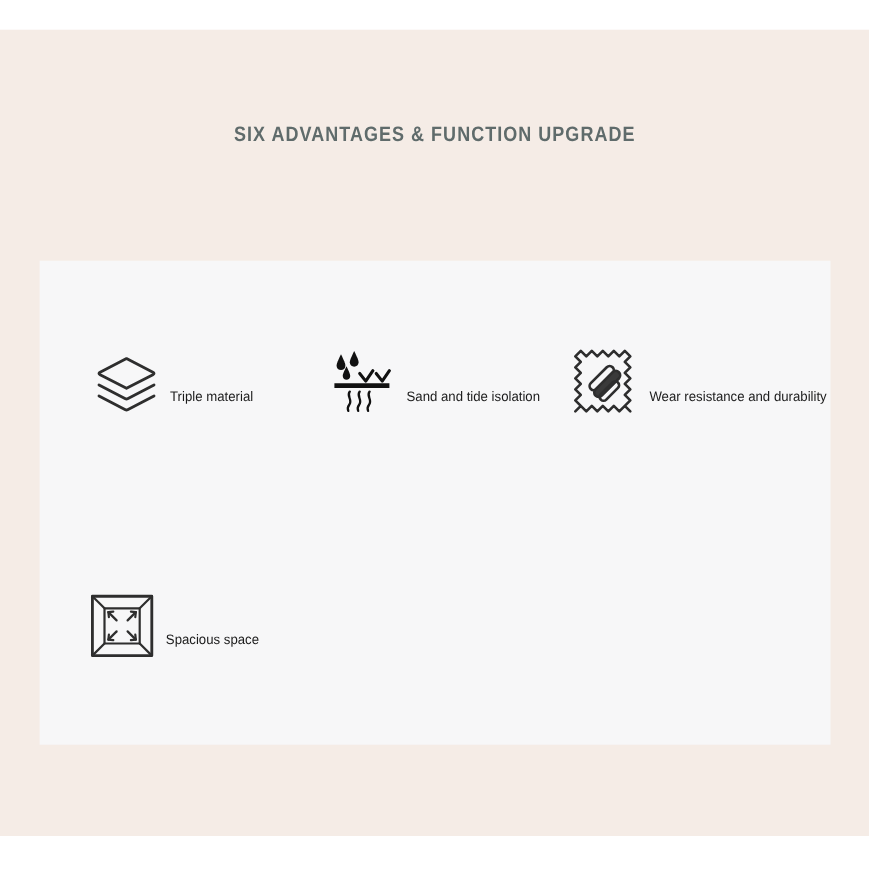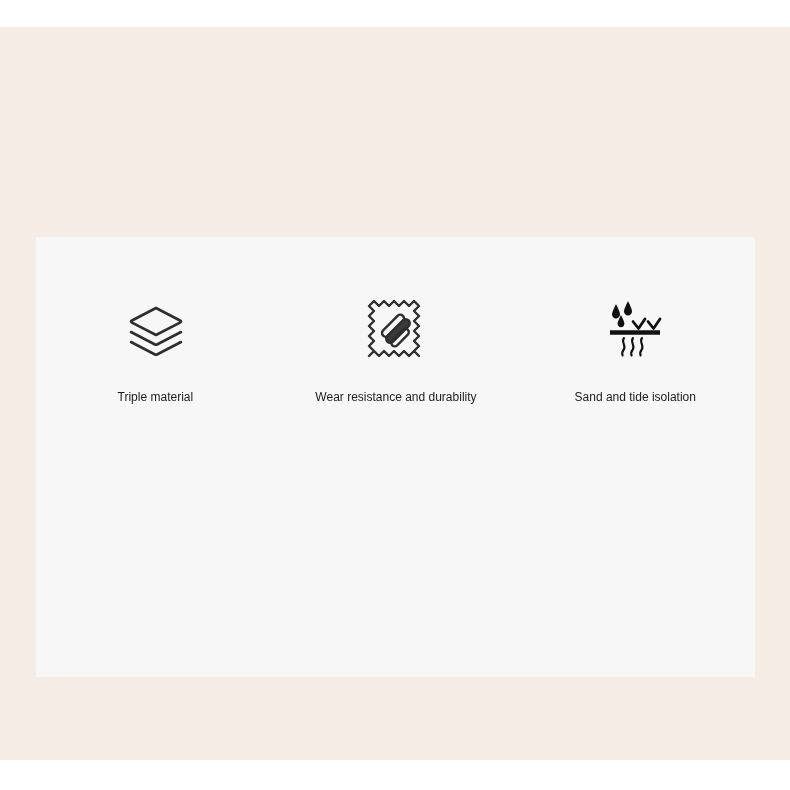--- a/index.html
+++ b/index.html
@@ -68,21 +68,21 @@
     top: 0;
     width: 719px;
     height: 440px;
     display: grid;
     grid-template-columns: repeat(3, 1fr);
     grid-template-rows: repeat(2, 1fr);
   }
 
   .cell {
     display: flex;
-    flex-direction: column;
+    flex-direction: row;
     align-items: center;
     justify-content: center;
     padding-top: 6px;
     box-sizing: border-box;
   }
 
   .icon-box {
     width: 76px;
     height: 76px;
     display: flex;
@@ -110,71 +110,96 @@
   .row1 .icon-box { margin-top: -4px; }
   .row2 .icon-box { margin-top: -2px; }
 </style>
 </head>
 <body>
 
 <div id="stage">
 
   <div class="backdrop"></div>
 
+  <div class="title-wrap">
+    <div class="title">SIX ADVANTAGES &amp; FUNCTION UPGRADE</div>
+  </div>
 
   <div class="panel">
     <div class="grid">
 
       <div class="cell row1">
         <div class="icon-box">
           <svg viewBox="0 0 72 72" fill="none" stroke="#2e2e2e" stroke-width="2.6" stroke-linecap="round" stroke-linejoin="round">
             <path d="M36 14 L60 26.5 Q62 27.6 60 28.7 L36 41 Q36 41 36 41 L12 28.7 Q10 27.6 12 26.5 Z"></path>
             <path d="M11 38 L35 50.5 Q36 51 37 50.5 L61 38"></path>
             <path d="M11 48 L35 60.5 Q36 61 37 60.5 L61 48"></path>
           </svg>
         </div>
         <div class="feature-label">Triple material</div>
       </div>
 
       <div class="cell row1">
         <div class="icon-box">
+          <svg viewBox="0 0 72 72" fill="none" stroke="#111111" stroke-width="2.4" stroke-linecap="round" stroke-linejoin="round">
+
+            <path d="M17 10 C19.6 15.4 21 18.4 21 20.4 C21 22.7 19.2 24.4 17 24.4 C14.8 24.4 13 22.7 13 20.4 C13 18.4 14.4 15.4 17 10 Z" fill="#111111" stroke="none"></path>
+            <path d="M29 7 C31.6 12.4 33 15.4 33 17.4 C33 19.7 31.2 21.4 29 21.4 C26.8 21.4 25 19.7 25 17.4 C25 15.4 26.4 12.4 29 7 Z" fill="#111111" stroke="none"></path>
+            <path d="M22 21 C24.2 25.6 25.4 28.1 25.4 29.8 C25.4 31.7 23.9 33.2 22 33.2 C20.1 33.2 18.6 31.7 18.6 29.8 C18.6 28.1 19.8 25.6 22 21 Z" fill="#111111" stroke="none"></path>
+
+            <path d="M34 27.5 L39.5 34.5 L46 25" stroke-width="2.8"></path>
+            <path d="M49 27.5 L54.5 34.5 L61 25" stroke-width="2.8"></path>
+
+            <path d="M11 38.5 L61 38.5" stroke-width="4.4" stroke-linecap="butt"></path>
+
+            <path d="M25 44 C21.5 48 28 51.5 24.5 56 C22.6 58.4 23 60 23.6 61.5" stroke-width="2.1"></path>
+            <path d="M34 44 C30.5 48 37 51.5 33.5 56 C31.6 58.4 32 60 32.6 61.5" stroke-width="2.1"></path>
+            <path d="M43 44 C39.5 48 46 51.5 42.5 56 C40.6 58.4 41 60 41.6 61.5" stroke-width="2.1"></path>
+          </svg>
+        </div>
+        <div class="feature-label">Sand and tide isolation</div>
+      </div>
+
+      <div class="cell row1">
+        <div class="icon-box">
           <svg viewBox="0 0 72 72" fill="none" stroke="#2e2e2e" stroke-width="2.4" stroke-linecap="round" stroke-linejoin="round">
 
             <path d="M10 12 L15 7 L20 12 L25 7 L30 12 L35 7 L40 12 L45 7 L50 12 L55 7 L60 12
                      L55 17 L60 22 L55 27 L60 32 L55 37 L60 42 L55 47 L60 52 L55 57 L60 62
                      L55 57 L50 62 L45 57 L40 62 L35 57 L30 62 L25 57 L20 62 L15 57 L10 62
                      L15 57 L10 52 L15 47 L10 42 L15 37 L10 32 L15 27 L10 22 L15 17 Z"></path>
 
             <rect x="20" y="28" width="28" height="7.5" rx="3.75" transform="rotate(-45 34 31.75)"></rect>
             <rect x="24" y="33" width="30" height="8" rx="4" fill="#3a3a3a" stroke="#2e2e2e" transform="rotate(-45 39 37)"></rect>
             <rect x="30" y="40" width="22" height="7" rx="3.5" transform="rotate(-45 41 43.5)"></rect>
           </svg>
         </div>
         <div class="feature-label">Wear resistance and durability</div>
       </div>
 
-      <div class="cell row1">
-        <div class="icon-box">
-          <svg viewBox="0 0 72 72" fill="none" stroke="#111111" stroke-width="2.4" stroke-linecap="round" stroke-linejoin="round">
-
-            <path d="M17 10 C19.6 15.4 21 18.4 21 20.4 C21 22.7 19.2 24.4 17 24.4 C14.8 24.4 13 22.7 13 20.4 C13 18.4 14.4 15.4 17 10 Z" fill="#111111" stroke="none"></path>
-            <path d="M29 7 C31.6 12.4 33 15.4 33 17.4 C33 19.7 31.2 21.4 29 21.4 C26.8 21.4 25 19.7 25 17.4 C25 15.4 26.4 12.4 29 7 Z" fill="#111111" stroke="none"></path>
-            <path d="M22 21 C24.2 25.6 25.4 28.1 25.4 29.8 C25.4 31.7 23.9 33.2 22 33.2 C20.1 33.2 18.6 31.7 18.6 29.8 C18.6 28.1 19.8 25.6 22 21 Z" fill="#111111" stroke="none"></path>
-
-            <path d="M34 27.5 L39.5 34.5 L46 25" stroke-width="2.8"></path>
-            <path d="M49 27.5 L54.5 34.5 L61 25" stroke-width="2.8"></path>
-
-            <path d="M11 38.5 L61 38.5" stroke-width="4.4" stroke-linecap="butt"></path>
-
-            <path d="M25 44 C21.5 48 28 51.5 24.5 56 C22.6 58.4 23 60 23.6 61.5" stroke-width="2.1"></path>
-            <path d="M34 44 C30.5 48 37 51.5 33.5 56 C31.6 58.4 32 60 32.6 61.5" stroke-width="2.1"></path>
-            <path d="M43 44 C39.5 48 46 51.5 42.5 56 C40.6 58.4 41 60 41.6 61.5" stroke-width="2.1"></path>
-          </svg>
-        </div>
-        <div class="feature-label">Sand and tide isolation</div>
-      </div>
-
+      <div class="cell row2">
+        <div class="icon-box">
+          <svg viewBox="0 0 72 72" fill="none" stroke="#2e2e2e" stroke-width="2.6" stroke-linecap="round" stroke-linejoin="round">
+            <rect x="9" y="9" width="54" height="54"></rect>
+            <rect x="20" y="20" width="32" height="32" stroke-width="2"></rect>
+            <path d="M9 9 L20 20" stroke-width="2"></path>
+            <path d="M63 9 L52 20" stroke-width="2"></path>
+            <path d="M9 63 L20 52" stroke-width="2"></path>
+            <path d="M63 63 L52 52" stroke-width="2"></path>
+
+            <path d="M28 23 L23.5 23.5 L24 28" stroke-width="2"></path>
+            <path d="M44 23 L48.5 23.5 L48 28" stroke-width="2"></path>
+            <path d="M28 49 L23.5 48.5 L24 44" stroke-width="2"></path>
+            <path d="M44 49 L48.5 48.5 L48 44" stroke-width="2"></path>
+            <path d="M23.5 23.5 L31 31" stroke-width="2"></path>
+            <path d="M48.5 23.5 L41 31" stroke-width="2"></path>
+            <path d="M23.5 48.5 L31 41" stroke-width="2"></path>
+            <path d="M48.5 48.5 L41 41" stroke-width="2"></path>
+          </svg>
+        </div>
+        <div class="feature-label">Spacious space</div>
+      </div>
 
 
 
     </div>
   </div>
 </div>
 
 </body></html>

